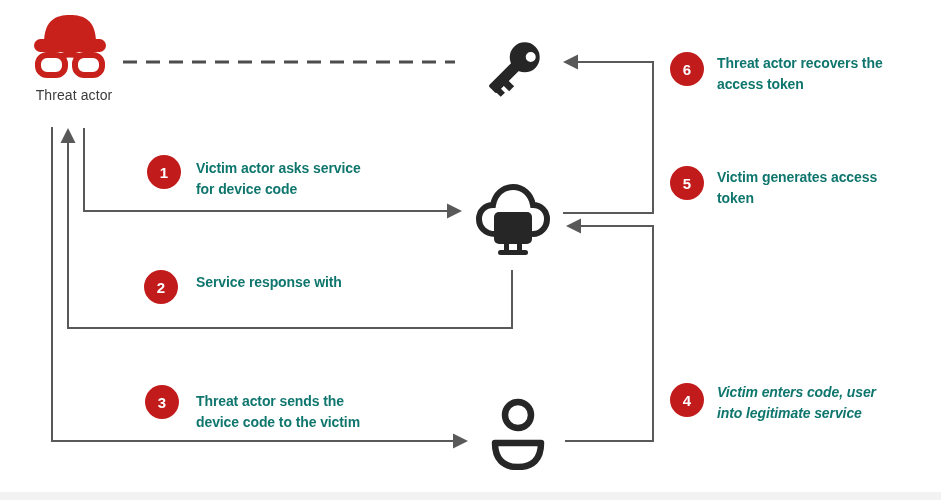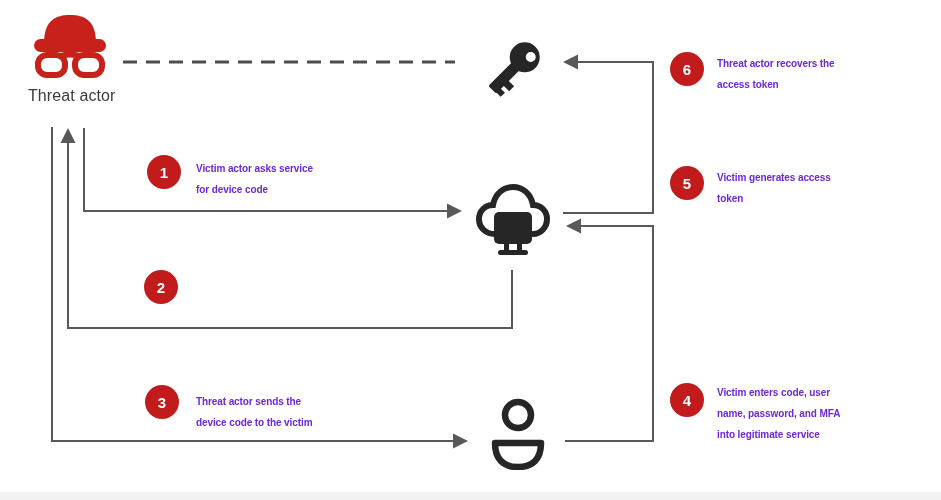--- a/index.html
+++ b/index.html
@@ -17,46 +17,47 @@
   .lines-svg {
     position: absolute;
     left: 0; top: 0;
     width: 941px; height: 500px;
   }
   .icon {
     position: absolute;
   }
   .actor-label {
     position: absolute;
-    left: 28px; top: 87px;
+    left: 18px; top: 87px;
     width: 112px;
-    font-size: 16px;
+    text-align: center;
+    font-size: 14px;
     color: #3c3c3c;
     letter-spacing: 0.1px;
   }
   .step {
     position: absolute;
   }
   .badge {
     position: absolute;
     width: 34px; height: 34px;
     border-radius: 50%;
     background: #c21b1c;
     color: #ffffff;
     font-size: 15px;
     font-weight: bold;
     display: flex;
     align-items: center;
     justify-content: center;
   }
   .step-text {
     position: absolute;
-    font-size: 10px;
+    font-size: 14px;
     font-weight: bold;
-    color: #6d28d9;
+    color: #0f766e;
     line-height: 21px;
     letter-spacing: -0.1px;
     white-space: nowrap;
   }
   .bottom-bar {
     position: absolute;
     left: 0; bottom: 0;
     width: 941px; height: 8px;
     background: #f3f2f3;
   }
@@ -130,36 +131,36 @@
     <div class="badge" style="left:147px; top:155px;">1</div>
     <div class="step-text" style="left:196px; top:158px;">
       <div>Victim actor asks service</div>
       <div>for device code</div>
     </div>
   </div>
 
   <div class="step">
     <div class="badge" style="left:144px; top:270px;">2</div>
     <div class="step-text" style="left:196px; top:272px;">
+      <div>Service response with</div>
     </div>
   </div>
 
   <div class="step">
     <div class="badge" style="left:145px; top:385px;">3</div>
     <div class="step-text" style="left:196px; top:391px;">
       <div>Threat actor sends the</div>
       <div>device code to the victim</div>
     </div>
   </div>
 
   <div class="step">
     <div class="badge" style="left:670px; top:383px;">4</div>
-    <div class="step-text" style="left:717px; top:382px;">
+    <div class="step-text" style="left:717px; top:382px;font-style:italic;">
       <div>Victim enters code, user</div>
-      <div>name, password, and MFA</div>
       <div>into legitimate service</div>
     </div>
   </div>
 
   <div class="step">
     <div class="badge" style="left:670px; top:166px;">5</div>
     <div class="step-text" style="left:717px; top:167px;">
       <div>Victim generates access</div>
       <div>token</div>
     </div>

